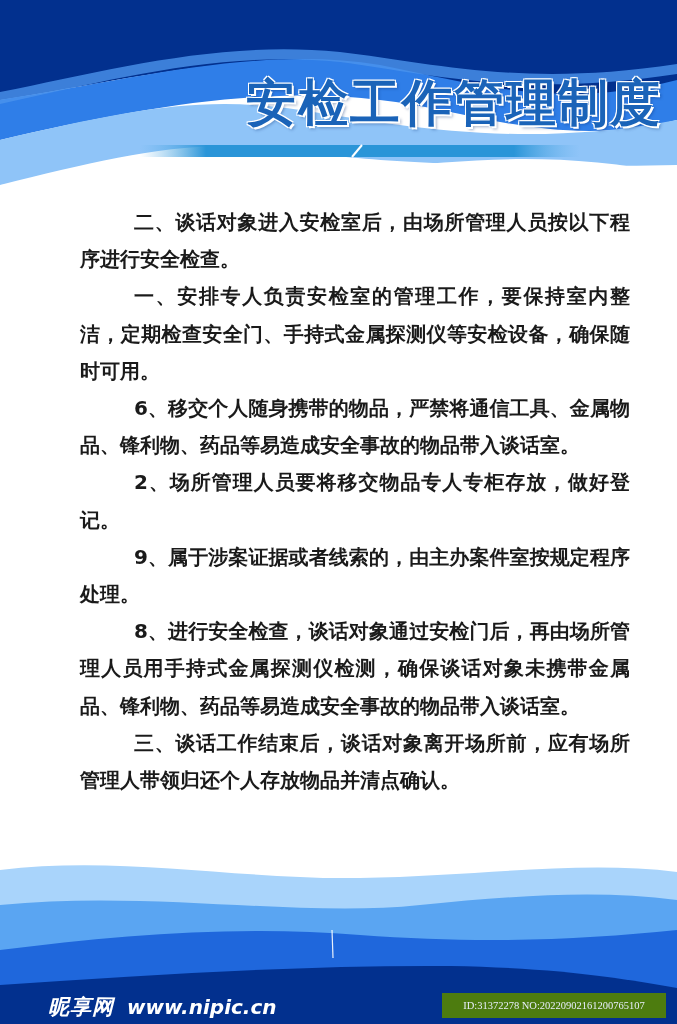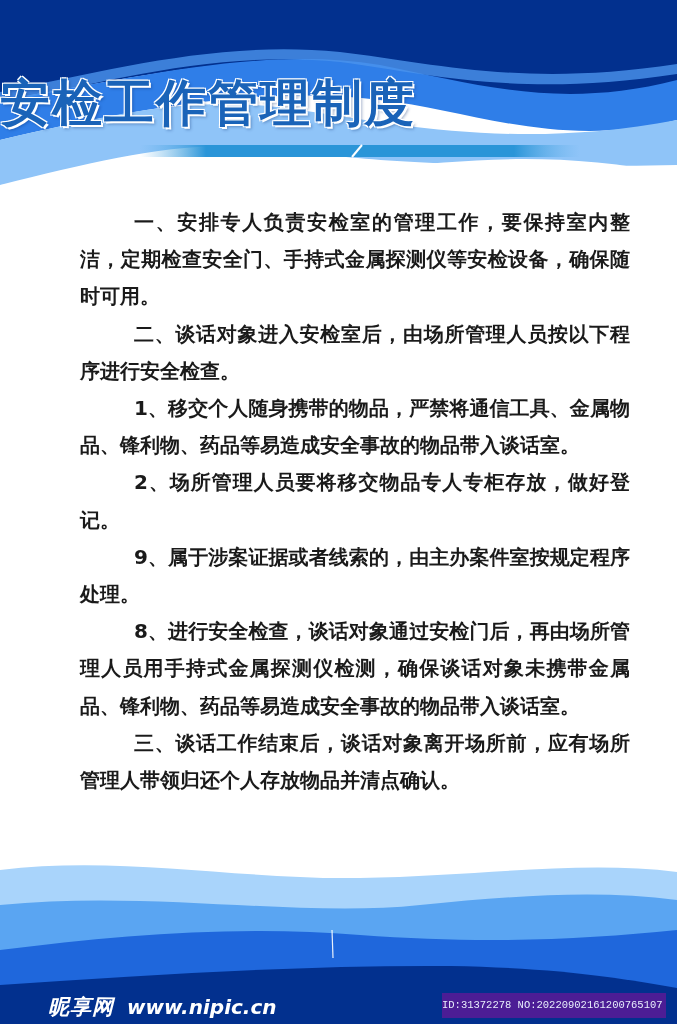--- a/index.html
+++ b/index.html
@@ -1,28 +1,28 @@
 <!DOCTYPE html>
 <html><head>
 <meta charset="utf-8">
 <style>
   html, body { margin: 0; padding: 0; }
   body { width: 677px; height: 1024px; position: relative; overflow: hidden; background: #ffffff; font-family: "DejaVu Sans", sans-serif; }
   .bg-svg { position: absolute; left: 0; top: 0; width: 677px; height: 1024px; }
   .title {
-    position: absolute; left: 0; width: 662px; top: 70px; text-align: left;
+    position: absolute; left: 0; width: 662px; top: 70px; text-align: right;
     font-size: 50px; font-weight: bold; letter-spacing: 2px; color: #1a63b8;
     text-shadow: 2px 2px 0 #ffffff, -1px -1px 0 #ffffff, 1px -1px 0 #ffffff, -1px 1px 0 #ffffff, 3px 3px 3px rgba(0,40,110,0.35);
   }
   .content { position: absolute; left: 80px; top: 204px; width: 550px; color: #1a1a1a; font-size: 20px; font-weight: bold; line-height: 37.2px; }
   .para { margin: 0; text-indent: 2.7em; text-align: justify; }
   .footer-logo { position: absolute; left: 14px; top: 993px; color: #ffffff; font-weight: bold; font-style: italic; font-size: 20px; }
   .footer-logo .cn { font-size: 21px; margin-right: 6px; letter-spacing: 1px; margin-left: 34px; }
   .footer-logo .url { font-size: 20px; }
-  .footer-id { position: absolute; left: 442px; top: 993px; width: 224px; height: 25px; background: #4c1d95; color: #e8eefc; font-size: 10.5px; line-height: 25px; text-align: left; font-family: Liberation Mono, monospace; }
+  .footer-id { position: absolute; left: 442px; top: 993px; width: 224px; height: 25px; background: #4d7c0f; color: #e8eefc; font-size: 10.5px; line-height: 25px; text-align: center; font-family: Liberation Serif, serif; }
 </style>
 </head>
 <body>
 
 <svg class="bg-svg" viewBox="0 0 677 1024" preserveAspectRatio="none">
   <defs>
     <linearGradient id="bar" x1="0" x2="1" y1="0" y2="0">
       <stop offset="0" stop-color="#5fb0e8" stop-opacity="0"></stop>
       <stop offset="0.15" stop-color="#2a95d8"></stop>
       <stop offset="0.85" stop-color="#2a95d8"></stop>
@@ -41,23 +41,23 @@
   <path d="M0 870 C120 855 240 880 360 878 C480 876 580 860 677 872 V1024 H0 Z" fill="#a9d4fb"></path>
   <path d="M0 905 C150 890 300 918 420 905 C520 895 600 890 677 900 V1024 H0 Z" fill="#5aa5f2"></path>
   <path d="M0 950 C120 935 240 925 360 935 C480 944 580 940 677 930 V1024 H0 Z" fill="#1f67dc"></path>
   <path d="M0 985 C150 975 300 965 450 966 C560 968 620 978 677 988 V1024 H0 Z" fill="#02308e"></path>
   <line x1="332" y1="930" x2="333" y2="958" stroke="#ffffff" stroke-width="1.2" opacity="0.9"></line>
 </svg>
 
 <div class="title">安检工作管理制度</div>
 
 <div class="content">
+  <p class="para">二、谈话对象进入安检室后，由场所管理人员按以下程序进行安全检查。</p>
   <p class="para">一、安排专人负责安检室的管理工作，要保持室内整洁，定期检查安全门、手持式金属探测仪等安检设备，确保随时可用。</p>
-  <p class="para">二、谈话对象进入安检室后，由场所管理人员按以下程序进行安全检查。</p>
-  <p class="para">1、移交个人随身携带的物品，严禁将通信工具、金属物品、锋利物、药品等易造成安全事故的物品带入谈话室。</p>
+  <p class="para">6、移交个人随身携带的物品，严禁将通信工具、金属物品、锋利物、药品等易造成安全事故的物品带入谈话室。</p>
   <p class="para">2、场所管理人员要将移交物品专人专柜存放，做好登记。</p>
   <p class="para">9、属于涉案证据或者线索的，由主办案件室按规定程序处理。</p>
   <p class="para">8、进行安全检查，谈话对象通过安检门后，再由场所管理人员用手持式金属探测仪检测，确保谈话对象未携带金属品、锋利物、药品等易造成安全事故的物品带入谈话室。</p>
   <p class="para">三、谈话工作结束后，谈话对象离开场所前，应有场所管理人带领归还个人存放物品并清点确认。</p>
 </div>
 
 <div class="footer-logo">
   <span class="cn">昵享网</span>
   <span class="url">www.nipic.cn</span>
 </div>

